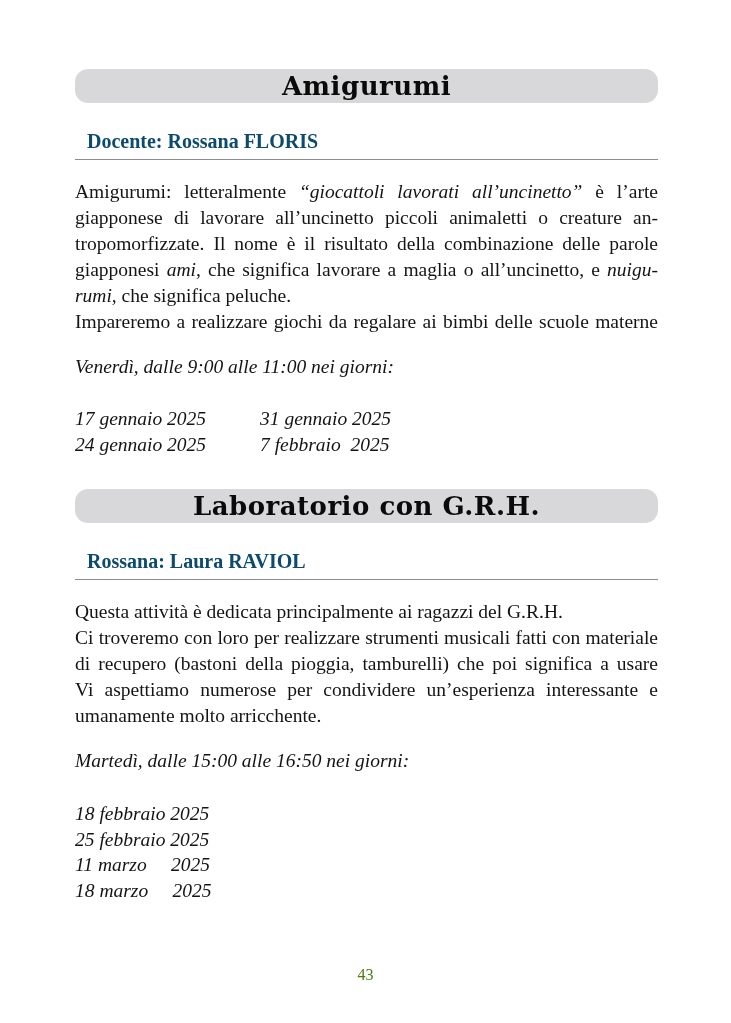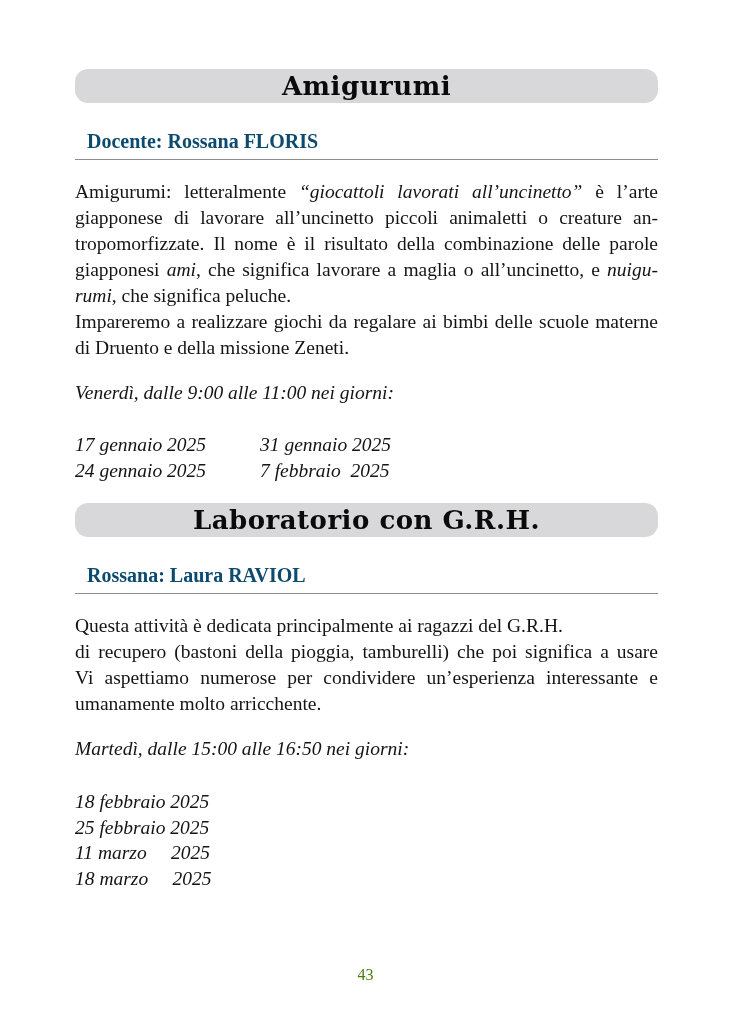--- a/index.html
+++ b/index.html
@@ -60,21 +60,21 @@
   }
   .dates {
     margin-top: 26px;
     display: flex;
     font-style: italic;
     font-size: 19.5px;
     line-height: 25.5px;
   }
   .dates .col { white-space: pre; }
   .dates .col:first-child { width: 185px; }
-  .section-2 .title-bar { margin-top: 20px; }
+  .section-2 .title-bar { margin-top: 32px; }
   .section-2 .dates { margin-top: 27px; }
   .footer {
     position: absolute;
     left: 0; right: 0;
     top: 966px;
     text-align: center;
     font-size: 16px;
     color: #4d7c0f;
   }
 </style>
@@ -89,37 +89,37 @@
     </div>
     <h2 class="docente">Docente: Rossana FLORIS</h2>
     <hr class="rule">
     <div class="body">
         <div class="line just"><span>Amigurumi: letteralmente </span><em>“giocattoli lavorati all’uncinetto”</em><span> è l’arte</span></div>
         <div class="line just"><span>giapponese di lavorare all’uncinetto piccoli animaletti o creature an-</span></div>
         <div class="line just"><span>tropomorfizzate. Il nome è il risultato della combinazione delle parole</span></div>
         <div class="line just"><span>giapponesi </span><em>ami</em><span>, che significa lavorare a maglia o all’uncinetto, e </span><em>nuigu-</em></div>
         <div class="line"><em>rumi</em><span>, che significa peluche.</span></div>
         <div class="line just"><span>Impareremo a realizzare  giochi da regalare ai bimbi delle scuole materne</span></div>
-        <div class="line"><span>di Druento e della missione Zeneti.</span></div>
       </div>
     <p class="schedule">Venerdì, dalle 9:00 alle 11:00 nei giorni:</p>
     <div class="dates">
         <div class="col"><div>17 gennaio 2025</div><div>24 gennaio 2025</div></div>
         <div class="col"><div>31 gennaio 2025</div><div>7 febbraio  2025</div></div>
       </div>
   </section>
 
   <section class="section-2">
     <div class="title-bar">
       <h1>Laboratorio con G.R.H.</h1>
     </div>
     <h2 class="docente">Rossana: Laura RAVIOL</h2>
     <hr class="rule">
     <div class="body">
         <div class="line"><span>Questa attività è dedicata principalmente ai ragazzi del G.R.H.</span></div>
+        <div class="line just"><span>Ci troveremo con loro per realizzare strumenti musicali fatti con materiale</span></div>
         <div class="line just"><span>di recupero (bastoni della pioggia, tamburelli) che poi significa a usare</span></div>
         <div class="line just"><span>Vi aspettiamo numerose per condividere un’esperienza interessante e</span></div>
         <div class="line"><span>umanamente molto arricchente.</span></div>
       </div>
     <p class="schedule">Martedì, dalle 15:00 alle 16:50 nei giorni:</p>
     <div class="dates">
         <div class="col"><div>18 febbraio 2025</div><div>25 febbraio 2025</div><div>11 marzo     2025</div><div>18 marzo     2025</div></div>
       </div>
   </section>
 

